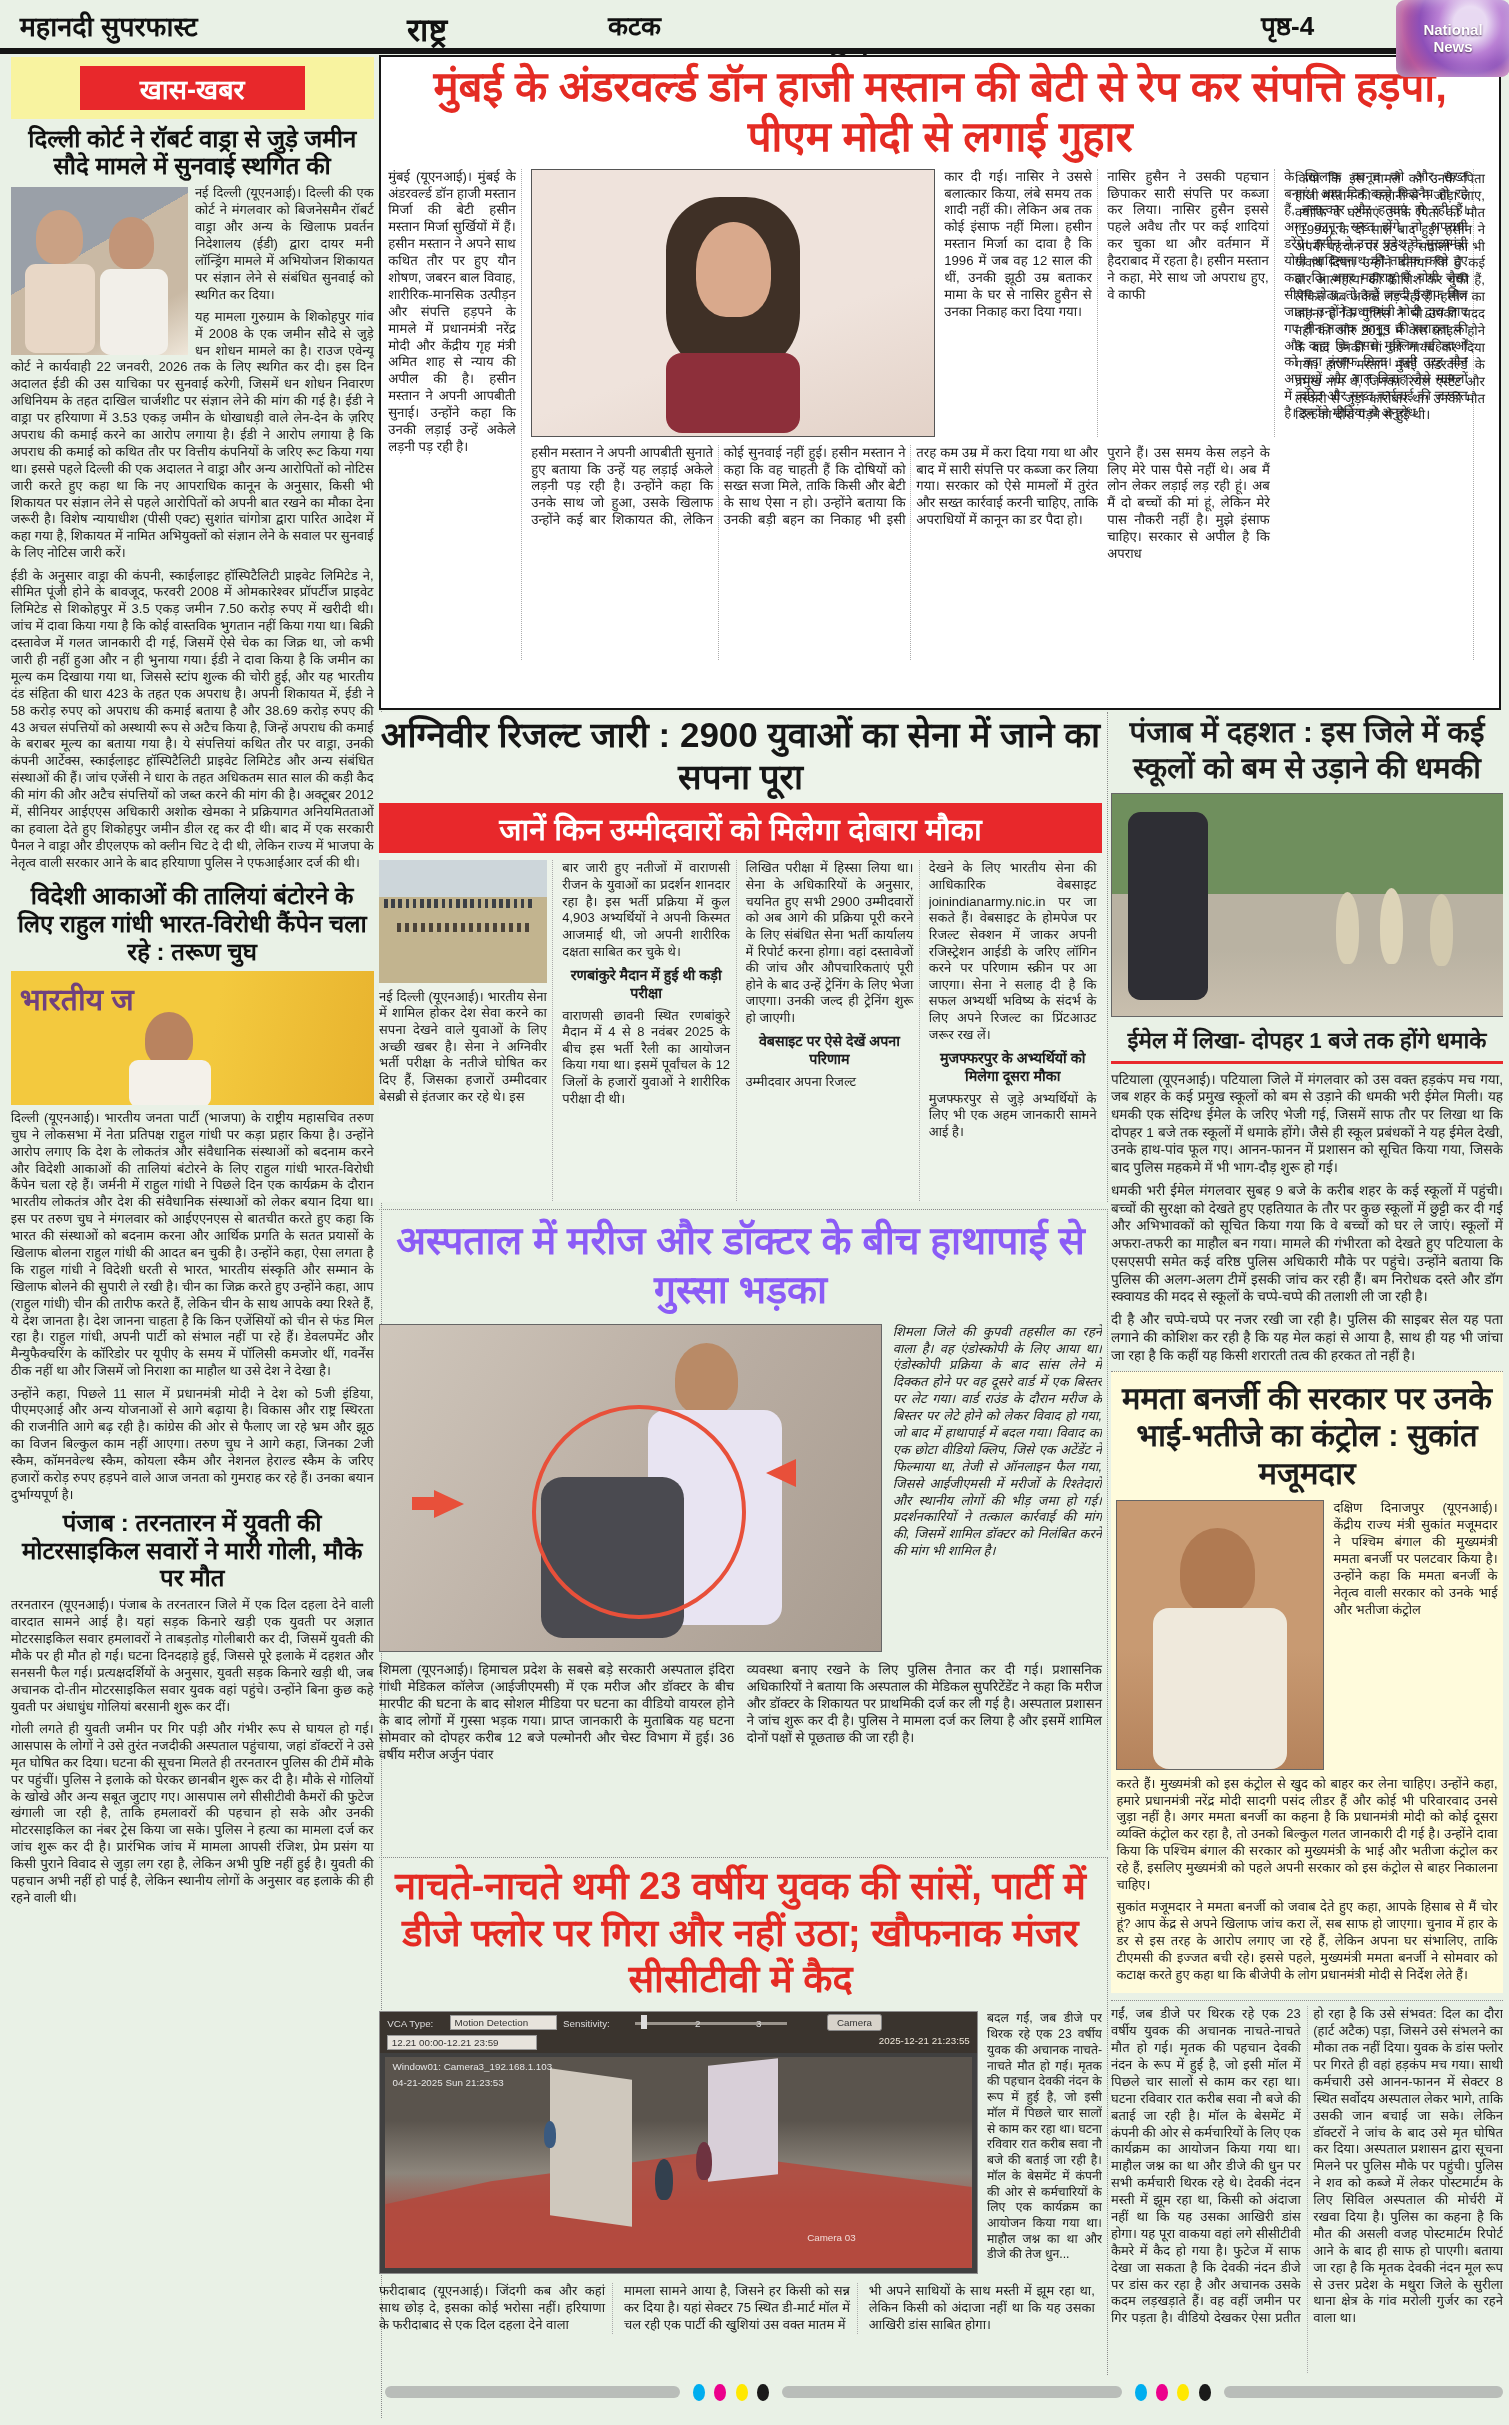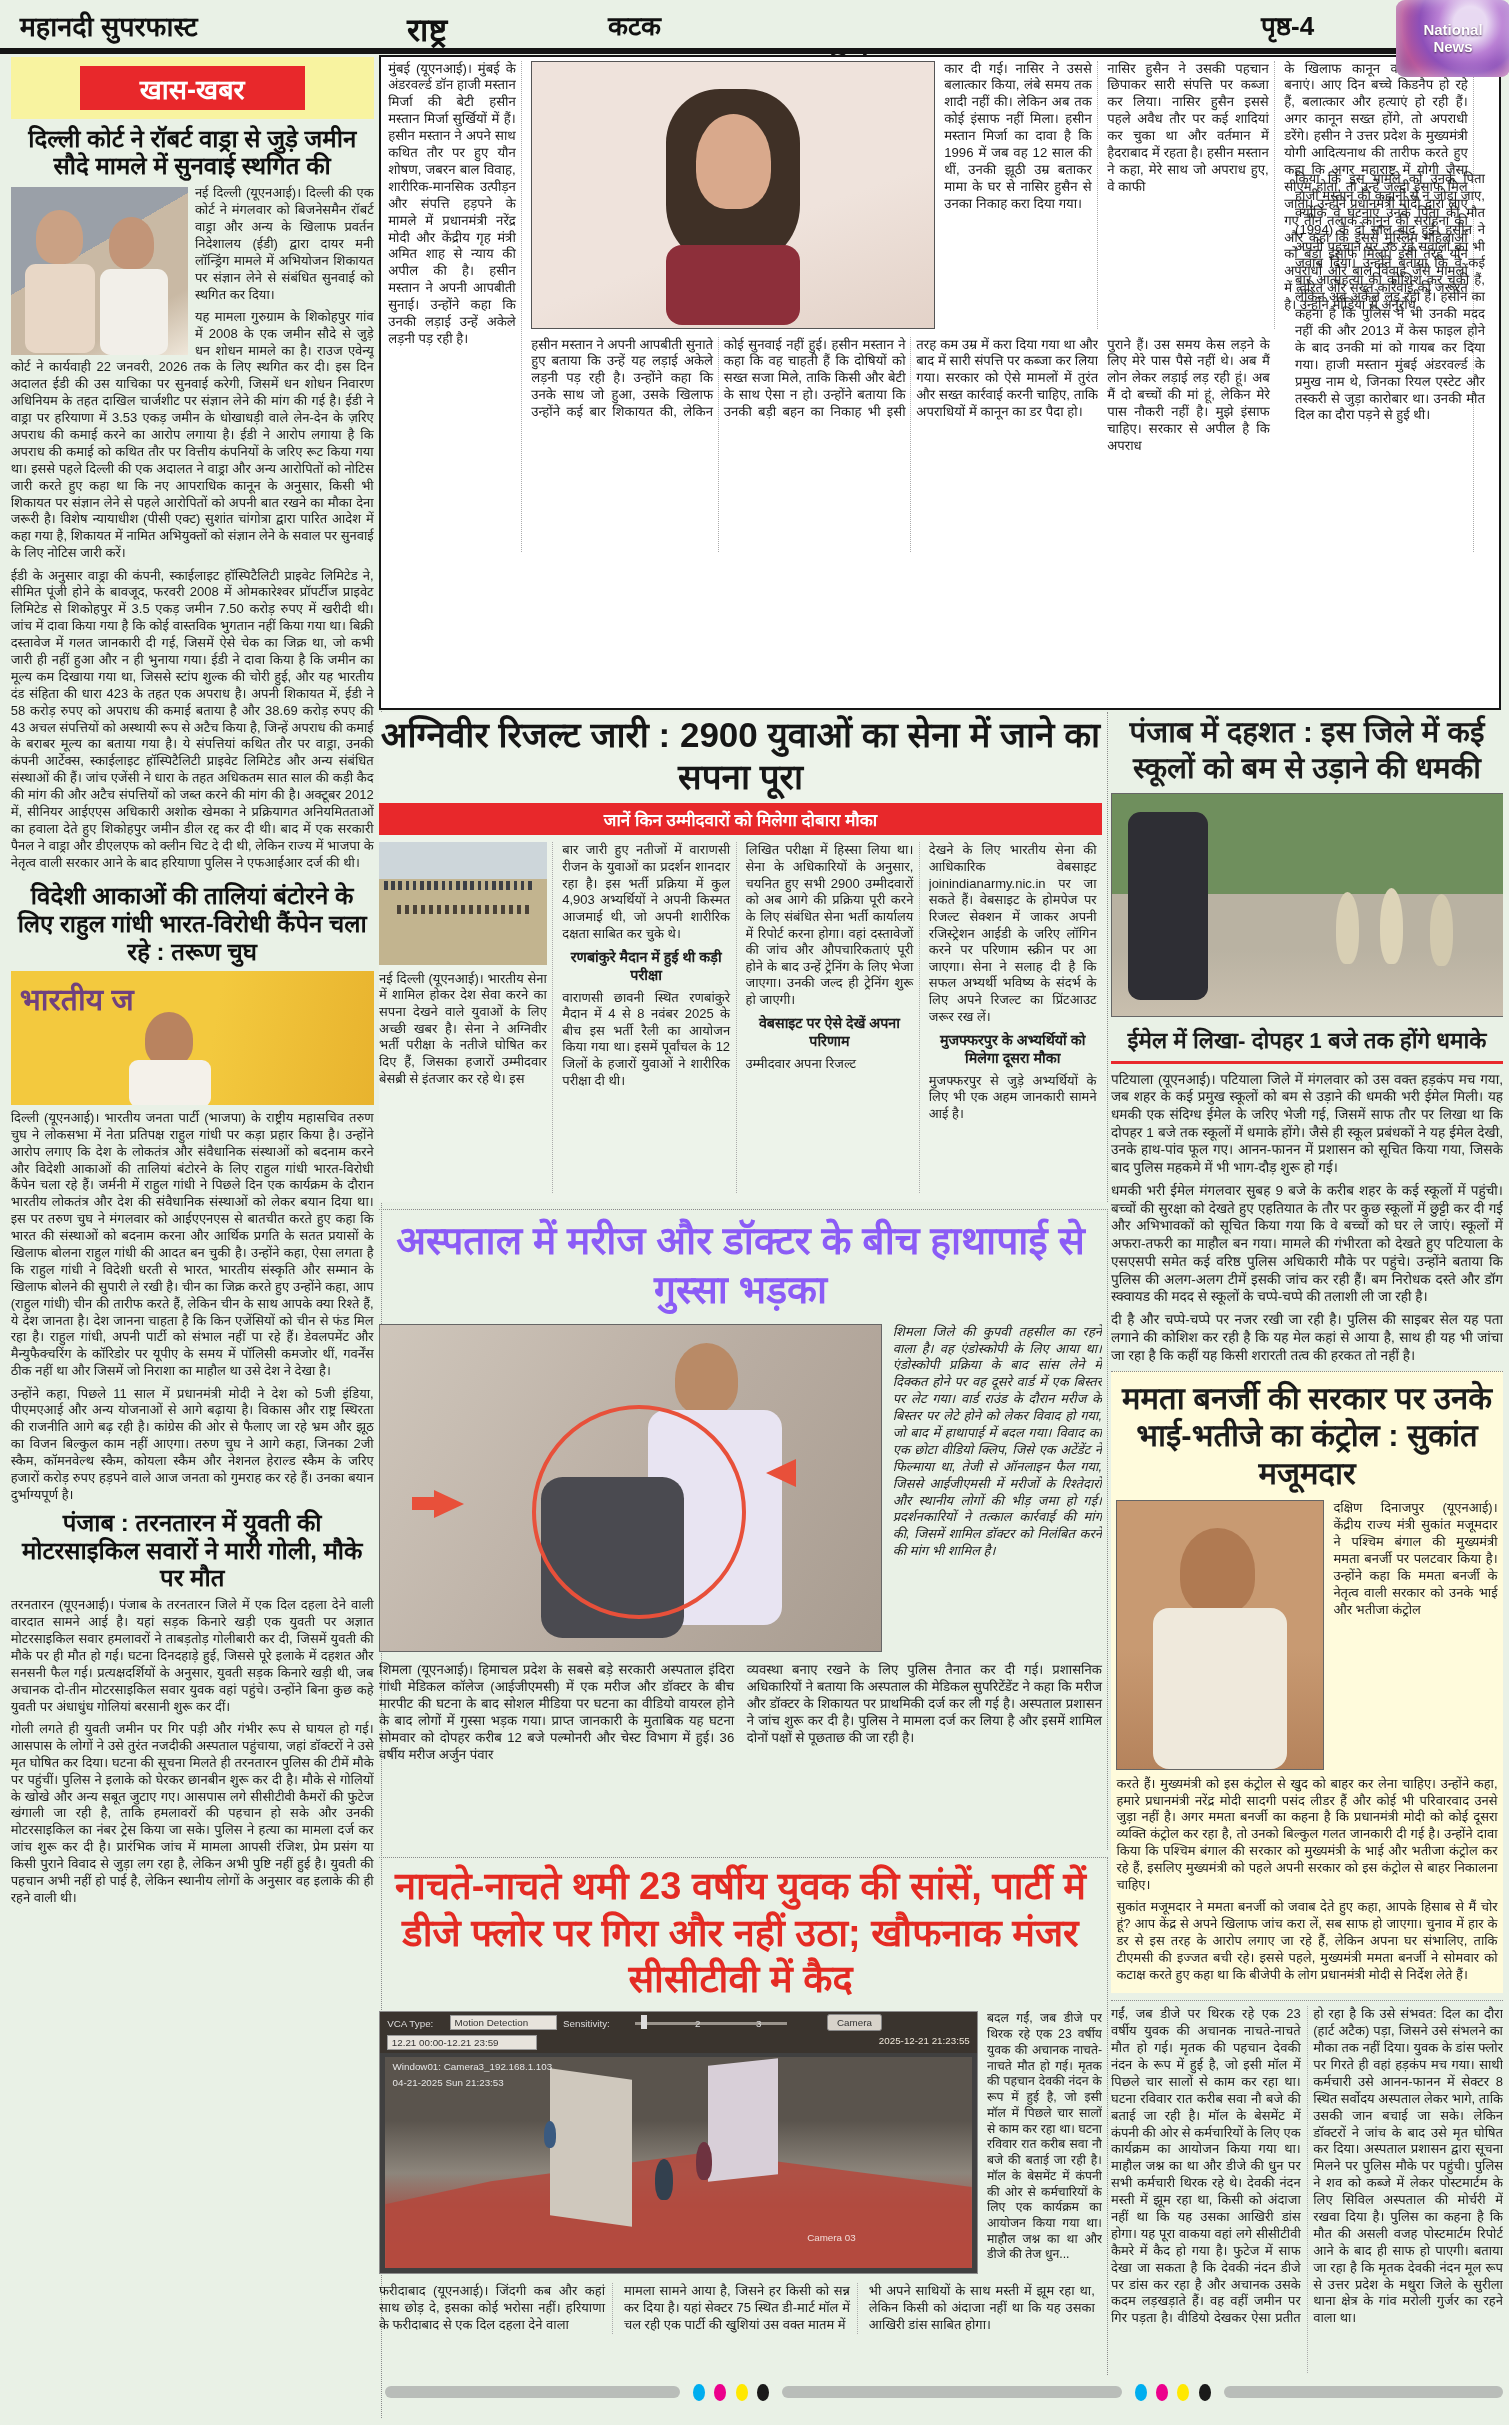--- a/index.html
+++ b/index.html
@@ -29,21 +29,21 @@
   #lead-photo{grid-column:2;grid-row:1;border:0.9px solid #555;}
   #lead-c0{grid-column:1;grid-row:1 / span 2;}
   #lead-c1{grid-column:3;grid-row:1;}
   #lead-c2{grid-column:4;grid-row:1;}
   #lead-c4{grid-column:5;grid-row:1 / span 2;}
   #lead-band{grid-column:2 / span 2;grid-row:2;column-count:3;column-gap:10.7px;column-rule:0.9px dotted #aaa;font-size:13.2px;line-height:1.28;text-align:justify;overflow:hidden;}
   #lead-c3{grid-column:4;grid-row:2;}
   
   #agniveer{left:379px;top:712px;width:723px;height:490px;overflow:hidden;background:#edf3ea;border-right:1.8px dotted #8a8a8a;padding-right:5.4px;}
   #ag-head{font-weight:bold;font-size:35px;line-height:1.2;text-align:center;color:#161616;margin:1.8px 0 5.4px 0;}
-  #ag-bar{background:#e8282b;color:#fff;font-weight:bold;font-size:17px;text-align:center;padding:4.5px 0;margin:3.6px 0 7.2px 0;}
+  #ag-bar{background:#e8282b;color:#fff;font-weight:bold;font-size:30px;text-align:center;padding:4.5px 0;margin:3.6px 0 7.2px 0;}
   #ag-cols{display:flex;gap:9px;}
   .agc{flex:1;font-size:13px;line-height:1.28;text-align:justify;overflow:hidden;border-right:0.9px dotted #aaa;padding-right:5.4px;height:351px;}
   .agc:last-child{border-right:none;}
   .inbold{font-weight:bold;font-size:14.3px;text-align:center;margin:5.4px 0;display:block;}
   
   #hospital{left:379px;top:1209px;width:723px;height:640px;overflow:hidden;border-right:1.8px dotted #8a8a8a;padding-right:5.4px;border-top:1.8px dotted #8a8a8a;}
   #ho-head{color:#8b5cf6;font-weight:bold;font-size:39px;line-height:1.25;text-align:center;margin:7.2px 0 9px 0;}
   #ho-row{display:flex;gap:10.7px;}
   #ho-photo{width:501px;height:326px;border:0.9px solid #666;background:linear-gradient(120deg,#cfc6bb,#b9ada2 55%,#a89c90);position:relative;}
   #ho-side{flex:1;font-size:13px;line-height:1.3;text-align:justify;height:326px;overflow:hidden;font-style:italic;}
@@ -127,20 +127,21 @@
     <div class="sil" style="left:118px;top:89px;width:82px;height:47px;border-radius:9px;background:#f4f1ea;"></div>
   </div>
   <p class="p">दिल्ली (यूएनआई)। भारतीय जनता पार्टी (भाजपा) के राष्ट्रीय महासचिव तरुण चुघ ने लोकसभा में नेता प्रतिपक्ष राहुल गांधी पर कड़ा प्रहार किया है। उन्होंने आरोप लगाए कि देश के लोकतंत्र और संवैधानिक संस्थाओं को बदनाम करने और विदेशी आकाओं की तालियां बंटोरने के लिए राहुल गांधी भारत-विरोधी कैंपेन चला रहे हैं। जर्मनी में राहुल गांधी ने पिछले दिन एक कार्यक्रम के दौरान भारतीय लोकतंत्र और देश की संवैधानिक संस्थाओं को लेकर बयान दिया था। इस पर तरुण चुघ ने मंगलवार को आईएएनएस से बातचीत करते हुए कहा कि भारत की संस्थाओं को बदनाम करना और आर्थिक प्रगति के सतत प्रयासों के खिलाफ बोलना राहुल गांधी की आदत बन चुकी है। उन्होंने कहा, ऐसा लगता है कि राहुल गांधी ने विदेशी धरती से भारत, भारतीय संस्कृति और सम्मान के खिलाफ बोलने की सुपारी ले रखी है। चीन का जिक्र करते हुए उन्होंने कहा, आप (राहुल गांधी) चीन की तारीफ करते हैं, लेकिन चीन के साथ आपके क्या रिश्ते हैं, ये देश जानता है। देश जानना चाहता है कि किन एजेंसियों को चीन से फंड मिल रहा है। राहुल गांधी, अपनी पार्टी को संभाल नहीं पा रहे हैं। डेवलपमेंट और मैन्युफैक्चरिंग के कॉरिडोर पर यूपीए के समय में पॉलिसी कमजोर थीं, गवर्नेंस ठीक नहीं था और जिसमें जो निराशा का माहौल था उसे देश ने देखा है।</p>
   <p class="p">उन्होंने कहा, पिछले 11 साल में प्रधानमंत्री मोदी ने देश को 5जी इंडिया, पीएमएआई और अन्य योजनाओं से आगे बढ़ाया है। विकास और राष्ट्र स्थिरता की राजनीति आगे बढ़ रही है। कांग्रेस की ओर से फैलाए जा रहे भ्रम और झूठ का विजन बिल्कुल काम नहीं आएगा। तरुण चुघ ने आगे कहा, जिनका 2जी स्कैम, कॉमनवेल्थ स्कैम, कोयला स्कैम और नेशनल हेराल्ड स्कैम के जरिए हजारों करोड़ रुपए हड़पने वाले आज जनता को गुमराह कर रहे हैं। उनका बयान दुर्भाग्यपूर्ण है।</p>
   <div class="lh2" style="font-size:24px;">पंजाब : तरनतारन में युवती की मोटरसाइकिल सवारों ने मारी गोली, मौके पर मौत</div>
   <p class="p">तरनतारन (यूएनआई)। पंजाब के तरनतारन जिले में एक दिल दहला देने वाली वारदात सामने आई है। यहां सड़क किनारे खड़ी एक युवती पर अज्ञात मोटरसाइकिल सवार हमलावरों ने ताबड़तोड़ गोलीबारी कर दी, जिसमें युवती की मौके पर ही मौत हो गई। घटना दिनदहाड़े हुई, जिससे पूरे इलाके में दहशत और सनसनी फैल गई। प्रत्यक्षदर्शियों के अनुसार, युवती सड़क किनारे खड़ी थी, जब अचानक दो-तीन मोटरसाइकिल सवार युवक वहां पहुंचे। उन्होंने बिना कुछ कहे युवती पर अंधाधुंध गोलियां बरसानी शुरू कर दीं।</p>
   <p class="p">गोली लगते ही युवती जमीन पर गिर पड़ी और गंभीर रूप से घायल हो गई। आसपास के लोगों ने उसे तुरंत नजदीकी अस्पताल पहुंचाया, जहां डॉक्टरों ने उसे मृत घोषित कर दिया। घटना की सूचना मिलते ही तरनतारन पुलिस की टीमें मौके पर पहुंचीं। पुलिस ने इलाके को घेरकर छानबीन शुरू कर दी है। मौके से गोलियों के खोखे और अन्य सबूत जुटाए गए। आसपास लगे सीसीटीवी कैमरों की फुटेज खंगाली जा रही है, ताकि हमलावरों की पहचान हो सके और उनकी मोटरसाइकिल का नंबर ट्रेस किया जा सके। पुलिस ने हत्या का मामला दर्ज कर जांच शुरू कर दी है। प्रारंभिक जांच में मामला आपसी रंजिश, प्रेम प्रसंग या किसी पुराने विवाद से जुड़ा लग रहा है, लेकिन अभी पुष्टि नहीं हुई है। युवती की पहचान अभी नहीं हो पाई है, लेकिन स्थानीय लोगों के अनुसार वह इलाके की ही रहने वाली थी।</p>
 </div>
 
 <div class="abs" id="mainbox">
+  <div id="lead-head">मुंबई के अंडरवर्ल्ड डॉन हाजी मस्तान की बेटी से रेप कर संपत्ति हड़पी, पीएम मोदी से लगाई गुहार</div>
   <div id="lead-grid">
     <div class="ncol" id="lead-c0">मुंबई (यूएनआई)। मुंबई के अंडरवर्ल्ड डॉन हाजी मस्तान मिर्जा की बेटी हसीन मस्तान मिर्जा सुर्खियों में हैं। हसीन मस्तान ने अपने साथ कथित तौर पर हुए यौन शोषण, जबरन बाल विवाह, शारीरिक-मानसिक उत्पीड़न और संपत्ति हड़पने के मामले में प्रधानमंत्री नरेंद्र मोदी और केंद्रीय गृह मंत्री अमित शाह से न्याय की अपील की है। हसीन मस्तान ने अपनी आपबीती सुनाई। उन्होंने कहा कि उनकी लड़ाई उन्हें अकेले लड़नी पड़ रही है।</div>
     <div class="photo" id="lead-photo" style="background:linear-gradient(160deg,#efe3dc 0 60%,#e3d2c8 100%);">
       <div class="sil" style="left:134px;top:27px;width:134px;height:179px;background:#3f3026;border-radius:54px 54px 63px 63px;"></div>
       <div class="sil" style="left:164px;top:52px;width:75px;height:95px;background:#d9a98c;"></div>
       <div class="sil" style="left:134px;top:183px;width:134px;height:80px;border-radius:16px;background:#8d2f3a;"></div>
     </div>
     <div class="ncol" id="lead-c1">कार दी गई। नासिर ने उससे बलात्कार किया, लंबे समय तक शादी नहीं की। लेकिन अब तक कोई इंसाफ नहीं मिला। हसीन मस्तान मिर्जा का दावा है कि 1996 में जब वह 12 साल की थीं, उनकी झूठी उम्र बताकर मामा के घर से नासिर हुसैन से उनका निकाह करा दिया गया।</div>
     <div class="ncol" id="lead-c2">नासिर हुसैन ने उसकी पहचान छिपाकर सारी संपत्ति पर कब्जा कर लिया। नासिर हुसैन इससे पहले अवैध तौर पर कई शादियां कर चुका था और वर्तमान में हैदराबाद में रहता है। हसीन मस्तान ने कहा, मेरे साथ जो अपराध हुए, वे काफी</div>
     <div class="ncol" id="lead-c4">के खिलाफ कानून को और सख्त बनाएं। आए दिन बच्चे किडनैप हो रहे हैं, बलात्कार और हत्याएं हो रही हैं। अगर कानून सख्त होंगे, तो अपराधी डरेंगे। हसीन ने उत्तर प्रदेश के मुख्यमंत्री योगी आदित्यनाथ की तारीफ करते हुए कहा कि अगर महाराष्ट्र में योगी जैसा सीएम होता, तो उन्हें जल्दी इंसाफ मिल जाता। उन्होंने प्रधानमंत्री मोदी द्वारा लाए गए तीन तलाक कानून की सराहना की और कहा कि इससे मुस्लिम महिलाओं को बड़ा इंसाफ मिला। इसी तरह यौन अपराधों और बाल विवाह जैसे मामलों में त्वरित और सख्त कार्रवाई की जरूरत है। उन्होंने मीडिया से अनुरोध</div>

